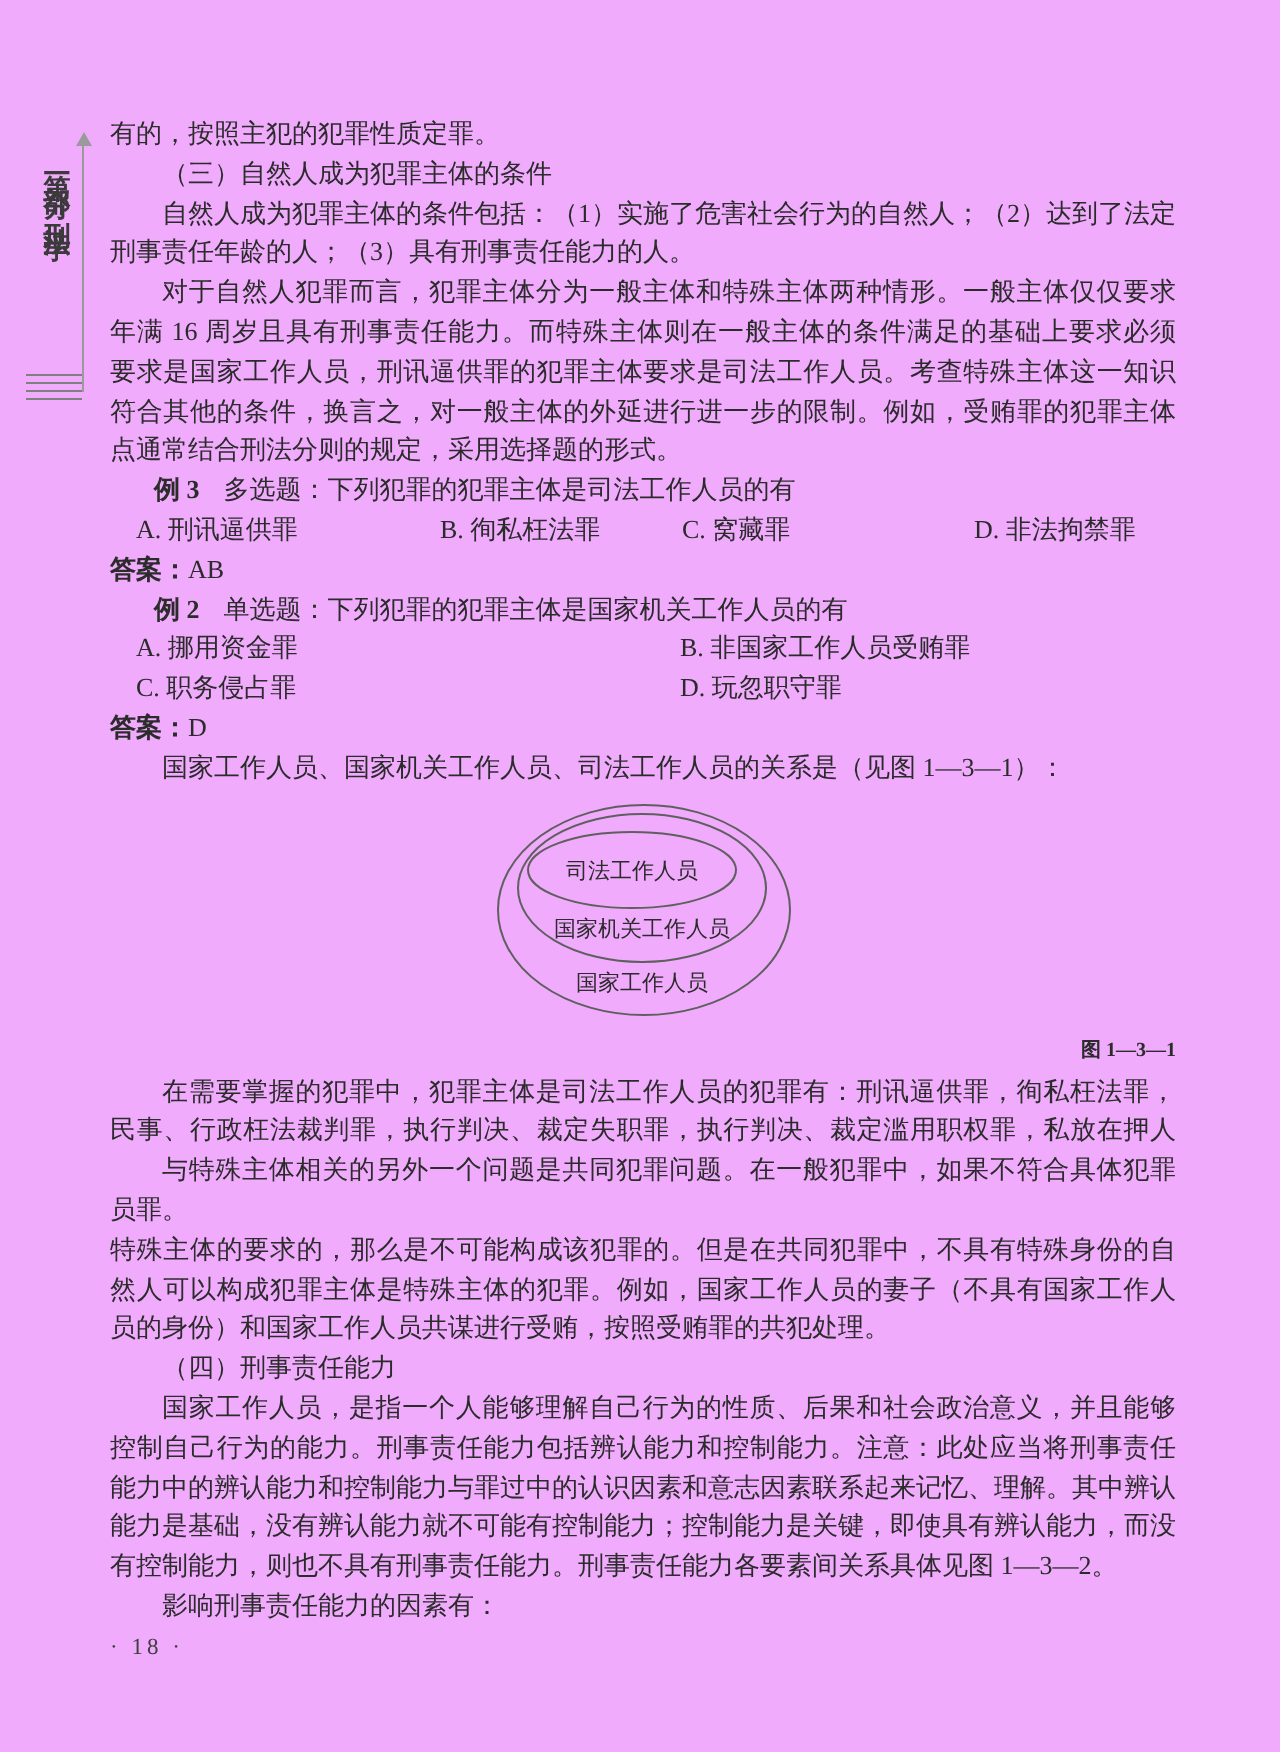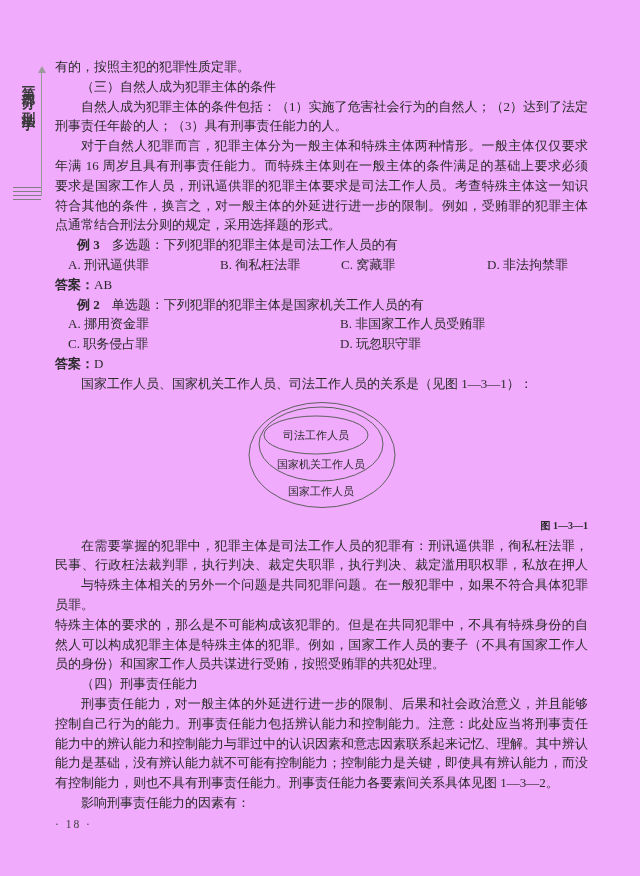--- a/index.html
+++ b/index.html
@@ -124,21 +124,21 @@
 
     <div>
         <div class="tline justify ind2">在需要掌握的犯罪中，犯罪主体是司法工作人员的犯罪有：刑讯逼供罪，徇私枉法罪，</div>
         <div class="tline justify">民事、行政枉法裁判罪，执行判决、裁定失职罪，执行判决、裁定滥用职权罪，私放在押人</div>
         <div class="tline justify ind2">与特殊主体相关的另外一个问题是共同犯罪问题。在一般犯罪中，如果不符合具体犯罪</div>
         <div class="tline">员罪。</div>
         <div class="tline justify">特殊主体的要求的，那么是不可能构成该犯罪的。但是在共同犯罪中，不具有特殊身份的自</div>
         <div class="tline justify">然人可以构成犯罪主体是特殊主体的犯罪。例如，国家工作人员的妻子（不具有国家工作人</div>
         <div class="tline">员的身份）和国家工作人员共谋进行受贿，按照受贿罪的共犯处理。</div>
         <div class="tline ind2">（四）刑事责任能力</div>
-        <div class="tline justify ind2">刑事责任能力，对一般主体的外延进行进一步的限制、后果和社会政治意义，并且能够</div>
+        <div class="tline justify ind2">国家工作人员，是指一个人能够理解自己行为的性质、后果和社会政治意义，并且能够</div>
         <div class="tline justify">控制自己行为的能力。刑事责任能力包括辨认能力和控制能力。注意：此处应当将刑事责任</div>
         <div class="tline justify">能力中的辨认能力和控制能力与罪过中的认识因素和意志因素联系起来记忆、理解。其中辨认</div>
         <div class="tline justify">能力是基础，没有辨认能力就不可能有控制能力；控制能力是关键，即使具有辨认能力，而没</div>
         <div class="tline">有控制能力，则也不具有刑事责任能力。刑事责任能力各要素间关系具体见图 1—3—2。</div>
         <div class="tline ind2">影响刑事责任能力的因素有：</div>
       </div>
 
   </div>
 
   <div class="page-number">· 18 ·</div>

